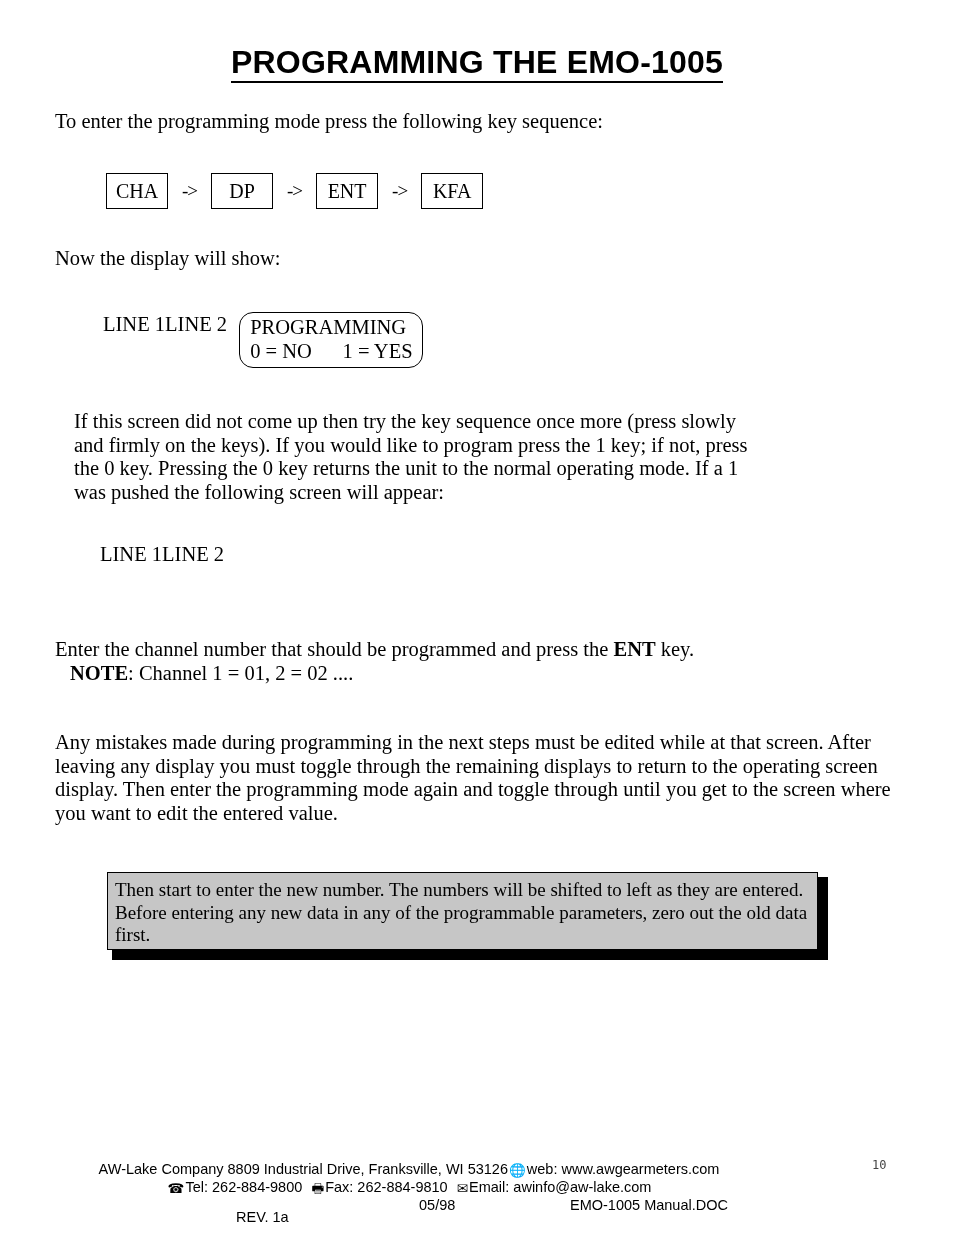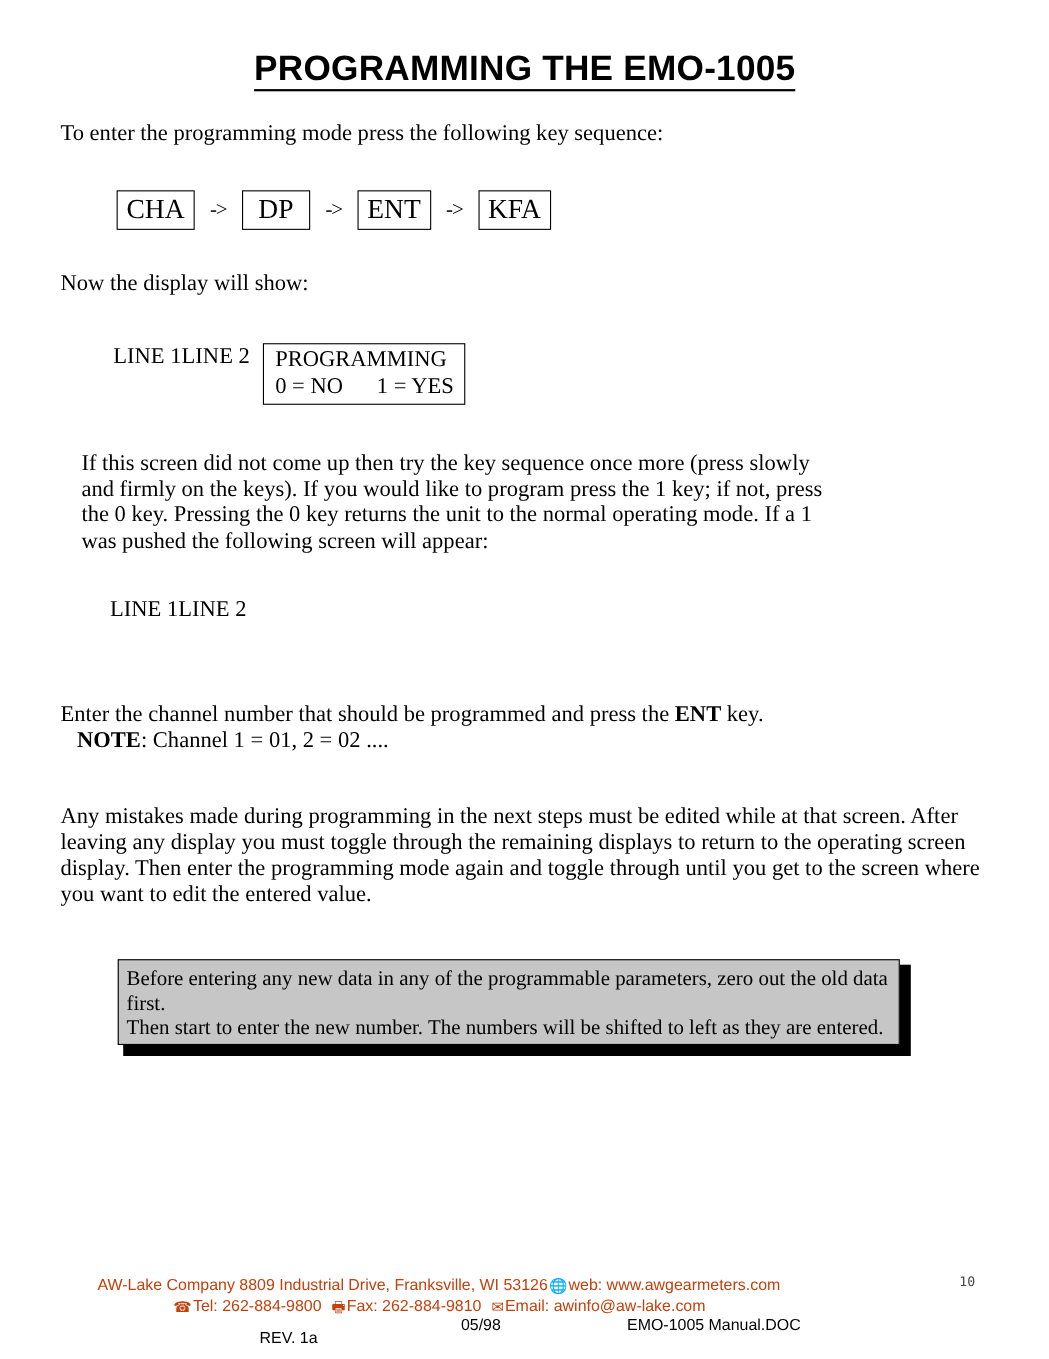--- a/index.html
+++ b/index.html
@@ -59,21 +59,21 @@
     align-items: center;
   }
   .key-box {
     border: 1.4px solid #000;
     height: 36px;
     min-width: 62px;
     box-sizing: border-box;
     display: flex;
     align-items: center;
     justify-content: center;
-    font-size: 25px;
+    font-size: 20px;
     padding: 0 8px;
     background: #fff;
   }
   .key-arrow {
     font-size: 19px;
     padding: 0 14px;
     letter-spacing: -1px;
   }
 
   
@@ -96,21 +96,21 @@
     box-sizing: border-box;
     display: flex;
     flex-direction: column;
     justify-content: center;
     padding: 2px 10px 4px 10px;
     font-size: 20.5px;
     line-height: 24px;
     background: #fff;
   }
   .lcd-1 { top: 312px; left: 103px; }
-  .lcd-1 .lcd-screen { width: 184px; height: 56px; }
+  .lcd-1 .lcd-screen { width: 184px; height: 56px; border-radius: 14px; }
   .lcd-2 { top: 542px; left: 100px; }
   .lcd-2 .lcd-screen { width: 186px; height: 56px; }
   .lcd-line { white-space: pre; }
 
   
   .callout-wrap {
     position: absolute;
     top: 872px;
     left: 107px;
     width: 716px;
@@ -134,26 +134,26 @@
     background: #c6c6c6;
     border: 1.6px solid #000;
     padding: 6px 6px 0 7px;
     font-size: 19px;
     line-height: 22.5px;
   }
 
   
   .footer {
     position: absolute;
-    left: 0;
+    left: 10px;
     width: 798px;
     font-family: "Liberation Sans", "DejaVu Sans", sans-serif;
     font-size: 14.5px;
     text-align: center;
-    color: #c2410c;
+    color: #000000;
   }
   .footer-line1 { top: 1161px; }
   .footer-line2 { top: 1179px; }
   .footer-icon {
     font-family: "DejaVu Sans", sans-serif;
     font-size: 13.5px;
     vertical-align: -1px;
     padding: 0 1px;
   }
   .rev-row {
@@ -220,22 +220,22 @@
 
 <div class="para p-enter"><span>Enter the channel number that should be programmed and press the </span><b>ENT</b><span> key.</span></div>
 
 <div class="para p-note"><b>NOTE</b><span>: Channel 1 = 01, 2 = 02 ....</span></div>
 
 <div class="para p-mistakes">Any mistakes made during programming in the next steps must be edited while at that screen. After leaving any display you must toggle through the remaining displays to return to the operating screen display. Then enter the programming mode again and toggle through until you get to the screen where you want to edit the entered value.</div>
 
 <div class="callout-wrap">
   <div class="callout-shadow"></div>
   <div class="callout">
+    <div>Then start to enter the new number. The numbers will be shifted to left as they are entered.</div>
     <div>Before entering any new data in any of the programmable parameters, zero out the old data first.</div>
-    <div>Then start to enter the new number. The numbers will be shifted to left as they are entered.</div>
   </div>
 </div>
 
 <div class="footer footer-line1">
   <span>AW-Lake Company 8809 Industrial Drive, Franksville, WI 53126</span><span class="footer-icon">🌐</span><span>web: www.awgearmeters.com</span>
 </div>
 
 <div class="footer footer-line2">
   <span class="footer-icon">☎</span><span>Tel:  262-884-9800</span>&nbsp;
   <span class="footer-icon">🖶</span><span>Fax:  262-884-9810</span>&nbsp;

